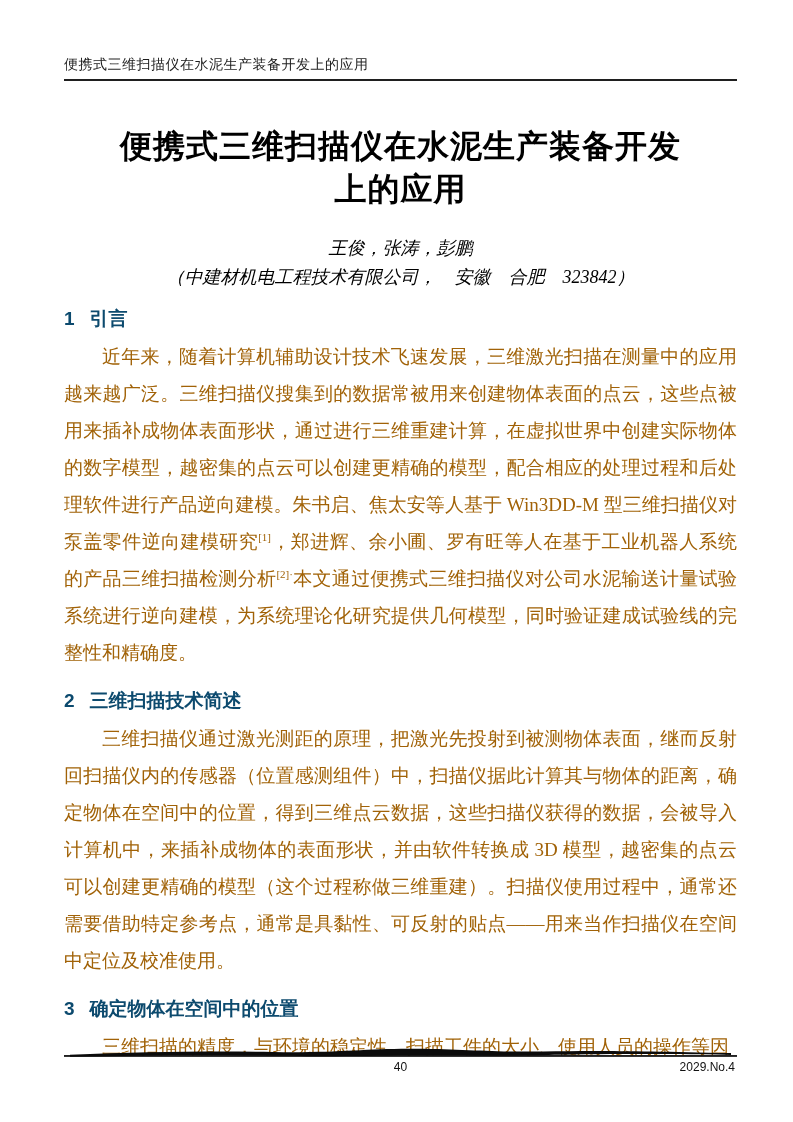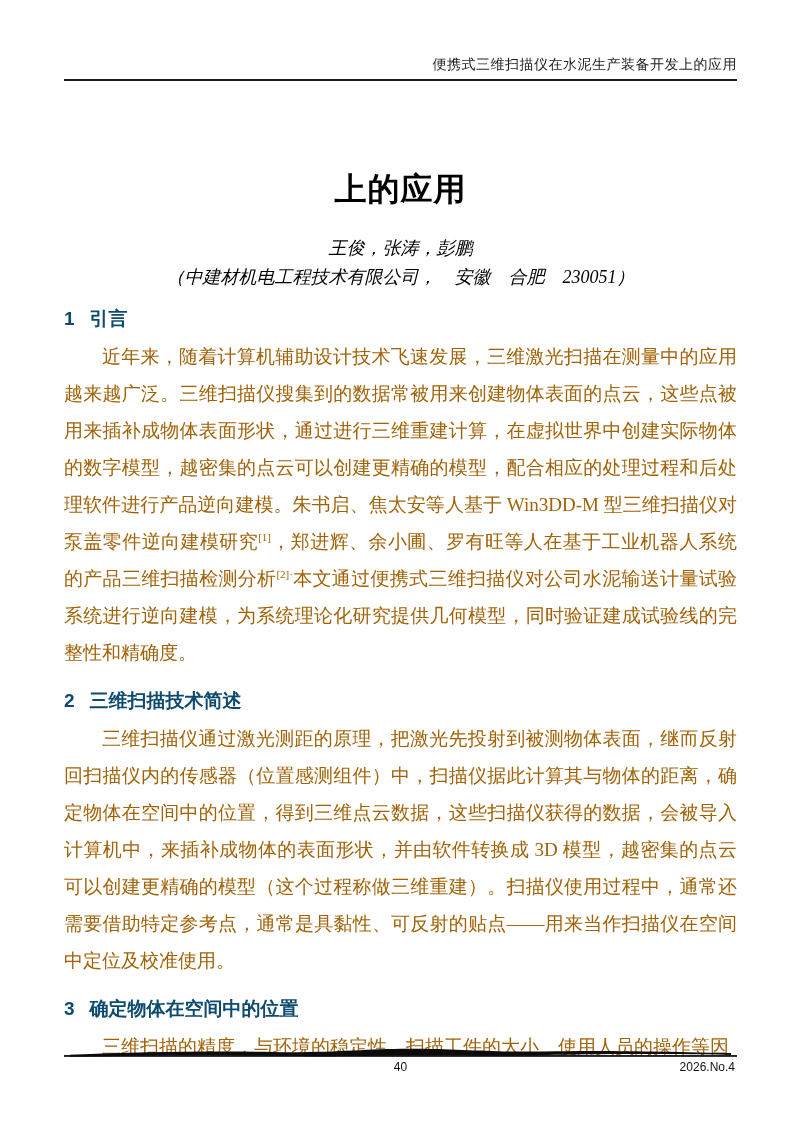--- a/index.html
+++ b/index.html
@@ -9,21 +9,21 @@
     font-family: "Liberation Serif", serif;
     position: relative; overflow: hidden;
   }
   .page {
     position: relative;
     box-sizing: border-box;
     width: 793px; height: 1122px;
     padding: 56px 56px 0 64px;
   }
   .running-header {
-    text-align: right;
+    text-align: left;
     font-size: 14px;
     line-height: 17px;
     letter-spacing: 0.5px;
     color: #1c1c1c;
   }
   .header-rule {
     border: 0;
     border-bottom: 2px solid #1f1f1f;
     margin: 6px 0 0 0;
   }
@@ -96,42 +96,42 @@
   }
 </style>
 </head>
 <body>
 
 <div class="page">
 
   <div class="running-header">便携式三维扫描仪在水泥生产装备开发上的应用</div>
   <hr class="header-rule">
 
-  <h1 class="article-title"><br><span>上的应用</span></h1>
+  <h1 class="article-title"><span>便携式三维扫描仪在水泥生产装备开发</span><br><span>上的应用</span></h1>
 
   <div class="authors">王俊，张涛，彭鹏</div>
 
-  <div class="affiliation">（中建材机电工程技术有限公司，　安徽　合肥　230051）</div>
+  <div class="affiliation">（中建材机电工程技术有限公司，　安徽　合肥　323842）</div>
 
   <h2 class="section-heading"><span class="sec-num">1</span><span>引言</span></h2>
 
   <p class="body-para"><span>近年来，随着计算机辅助设计技术飞速发展，三维激光扫描在测量中的应用越来越广泛。三维扫描仪搜集到的数据常被用来创建物体表面的点云，这些点被用来插补成物体表面形状，通过进行三维重建计算，在虚拟世界中创建实际物体的数字模型，越密集的点云可以创建更精确的模型，配合相应的处理过程和后处理软件进行产品逆向建模。朱书启、焦太安等人基于 Win3DD-M 型三维扫描仪对泵盖零件逆向建模研究</span><sup>[1]</sup><span>，郑进辉、余小圃、罗有旺等人在基于工业机器人系统的产品三维扫描检测分析</span><sup>[2]·</sup><span>本文通过便携式三维扫描仪对公司水泥输送计量试验系统进行逆向建模，为系统理论化研究提供几何模型，同时验证建成试验线的完整性和精确度。</span></p>
 
   <h2 class="section-heading"><span class="sec-num">2</span><span>三维扫描技术简述</span></h2>
 
   <p class="body-para">三维扫描仪通过激光测距的原理，把激光先投射到被测物体表面，继而反射回扫描仪内的传感器（位置感测组件）中，扫描仪据此计算其与物体的距离，确定物体在空间中的位置，得到三维点云数据，这些扫描仪获得的数据，会被导入计算机中，来插补成物体的表面形状，并由软件转换成 3D 模型，越密集的点云可以创建更精确的模型（这个过程称做三维重建）。扫描仪使用过程中，通常还需要借助特定参考点，通常是具黏性、可反射的贴点——用来当作扫描仪在空间中定位及校准使用。</p>
 
   <h2 class="section-heading"><span class="sec-num">3</span><span>确定物体在空间中的位置</span></h2>
 
   <p class="body-para">三维扫描的精度，与环境的稳定性、扫描工件的大小、使用人员的操作等因</p>
 
   <div class="footer">
     <svg class="footer-bar" viewBox="0 0 674 12" preserveAspectRatio="none" aria-hidden="true">
       <path d="M6,8 C80,5.5 140,4.5 210,5.5 C270,6.5 300,2.5 345,2.5 C400,2.5 430,6 480,5 C530,4 575,4.5 668,6.5 L668,8.2 C575,7 530,7.5 480,8.5 C430,9.5 400,8.5 345,8.8 C300,9 270,10 210,9 C140,8 80,8.5 6,10 Z" fill="#0b0b0b"></path>
       <rect x="0" y="8.4" width="674" height="1.6" fill="#0b0b0b"></rect>
     </svg>
     <div class="footer-text-row">
       <span class="footer-page-number">40</span>
-      <span class="footer-issue">2026.No.4</span>
+      <span class="footer-issue">2029.No.4</span>
     </div>
   </div>
 
 </div>
 
 </body></html>

